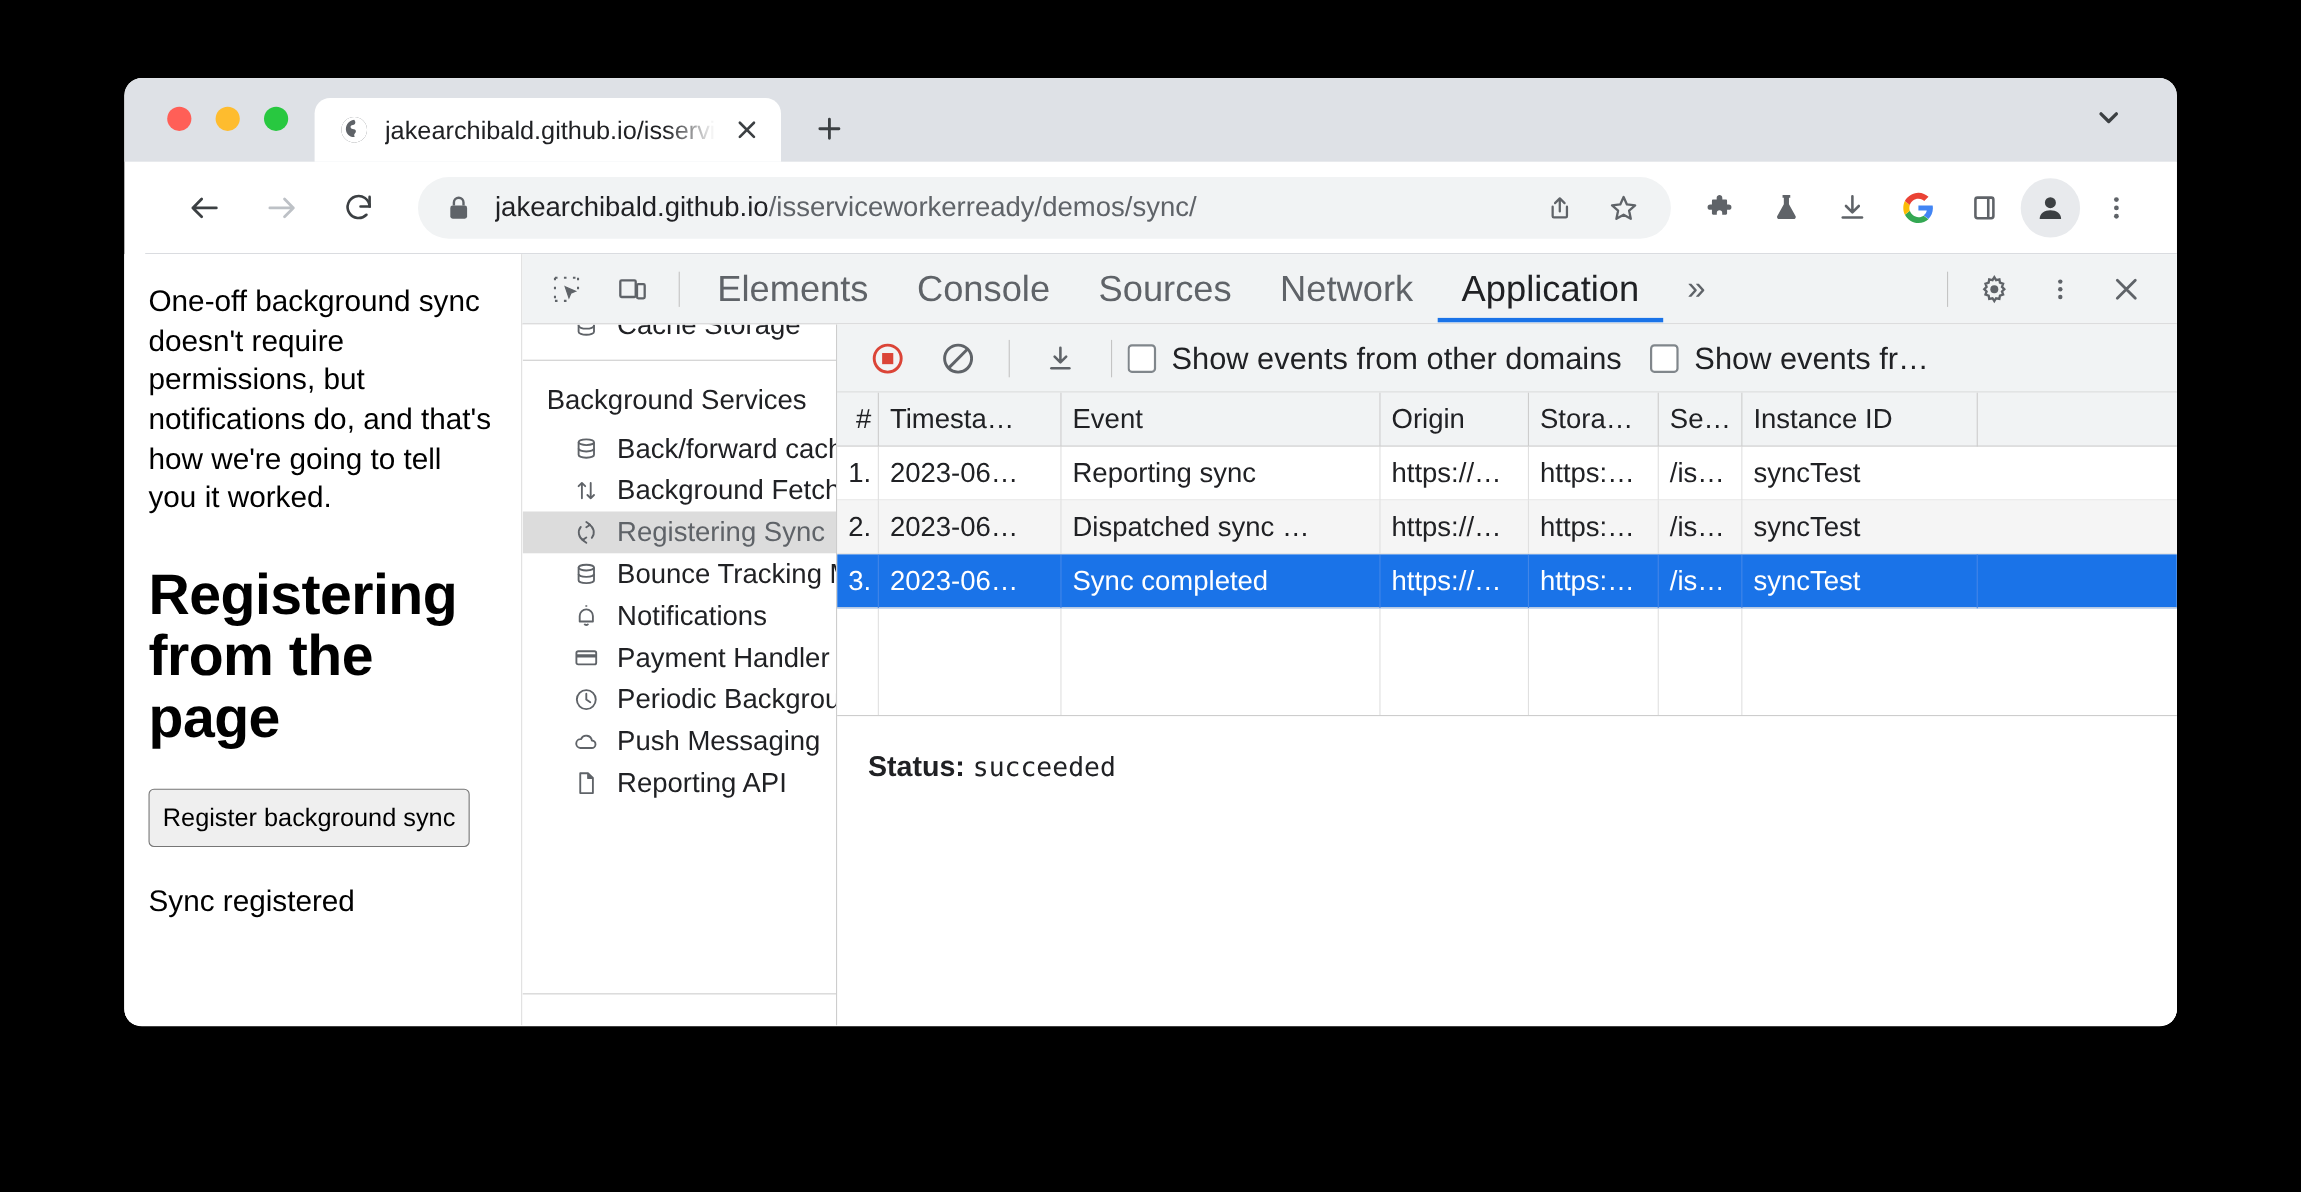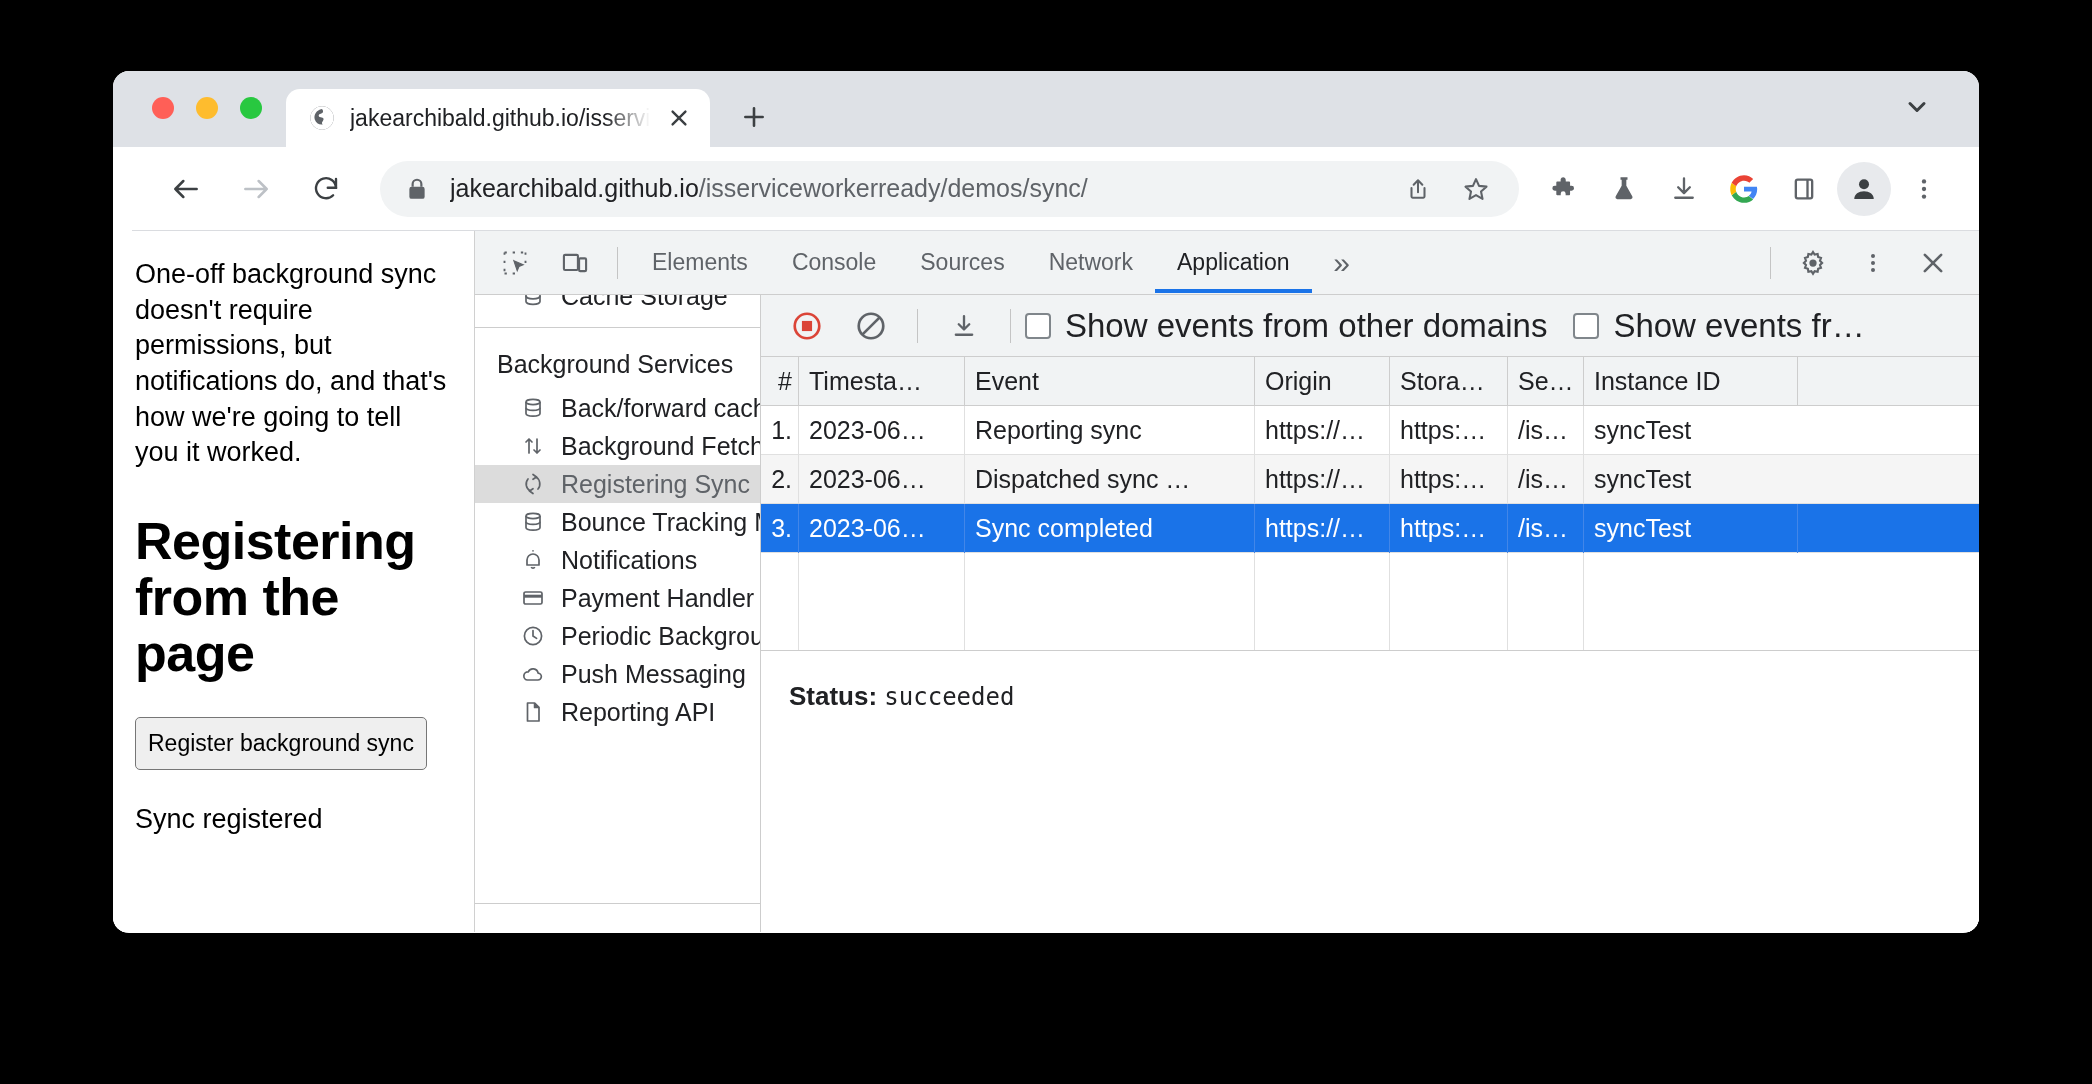--- a/index.html
+++ b/index.html
@@ -221,21 +221,21 @@
     margin: 0 4px;
   }
   .dt-sep {
     width: 1px; height: 32px; background: #c4c4c4; margin: 0 12px;
     flex: 0 0 1px;
   }
   .dt-tab {
     height: 60px;
     display: flex; align-items: center;
     padding: 0 22px;
-    font-size: 23px;
+    font-size: 33px;
     color: #5f6368;
     position: relative;
     white-space: nowrap;
   }
   .dt-tab.active { color: #202124; }
   .dt-tab.active::after {
     content: "";
     position: absolute;
     left: 0; right: 0; bottom: 0;
     height: 4px;
@@ -317,21 +317,21 @@
   }
   .bs-icon {
     width: 52px; height: 52px;
     display: flex; align-items: center; justify-content: center;
     margin: 0 6px;
     color: #5f6368;
   }
   .bs-vsep { width: 1px; height: 34px; background: #c4c4c4; margin: 0 14px; flex: 0 0 1px; }
   .bs-check {
     display: flex; align-items: center; gap: 14px;
-    font-size: 33px; color: #202124;
+    font-size: 28px; color: #202124;
     margin-right: 26px;
     white-space: nowrap;
     overflow: hidden;
   }
   .cbox {
     width: 26px; height: 26px;
     border: 2px solid #80868b;
     border-radius: 4px;
     background: #ffffff;
     flex: 0 0 26px;

